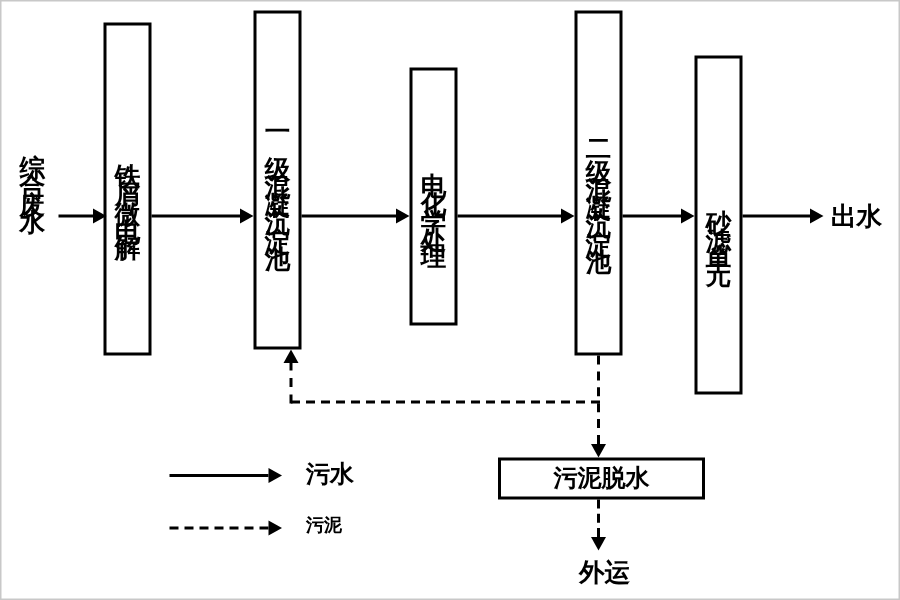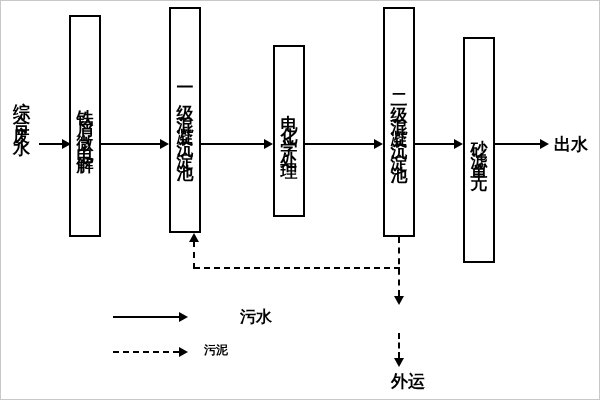--- a/index.html
+++ b/index.html
@@ -129,33 +129,36 @@
     <div class="ah ah-up" style="left:188px; top:232px;"></div>
     <div class="vline-dashed" style="left:192px; top:240px; height:28px;"></div>
     <div class="hline-dashed" style="left:193px; top:266px; width:206px;"></div>
   </div>
 
   <div>
     <div class="vline-dashed" style="left:397px; top:236px; height:59px;"></div>
     <div class="ah ah-down" style="left:393px; top:295px;"></div>
   </div>
 
+  <div class="hbox" style="left:331px; top:304px; width:138px; height:28px;">
+    <span>污泥脱水</span>
+  </div>
 
   <div>
     <div class="vline-dashed" style="left:397px; top:332px; height:25px;"></div>
     <div class="ah ah-down" style="left:393px; top:357px;"></div>
   </div>
 
-  <div class="hlabel" style="left:380px; top:372px; width:44px; text-align:right;">外运</div>
+  <div class="hlabel" style="left:380px; top:372px; width:44px; text-align:center;">外运</div>
 
   <div>
     <div>
       <div class="hline-solid" style="left:112px; top:315px; width:66px;"></div>
       <div class="ah ah-right" style="left:178px; top:311px;"></div>
-      <div class="hlabel" style="left:203px; top:308px; font-size:16px;margin-left:36px;">污水</div>
+      <div class="hlabel" style="left:203px; top:308px; font-size:16px;">污水</div>
     </div>
     <div>
       <div class="hline-dashed" style="left:112px; top:350px; width:66px;"></div>
       <div class="ah ah-right" style="left:178px; top:346px;"></div>
       <div class="hlabel" style="left:203px; top:343px; font-size:12px;">污泥</div>
     </div>
   </div>
 
 </div>
 

